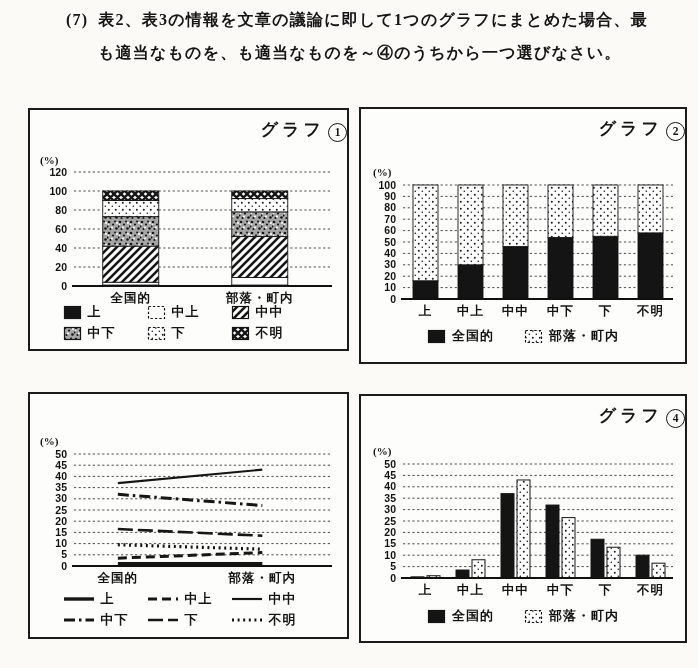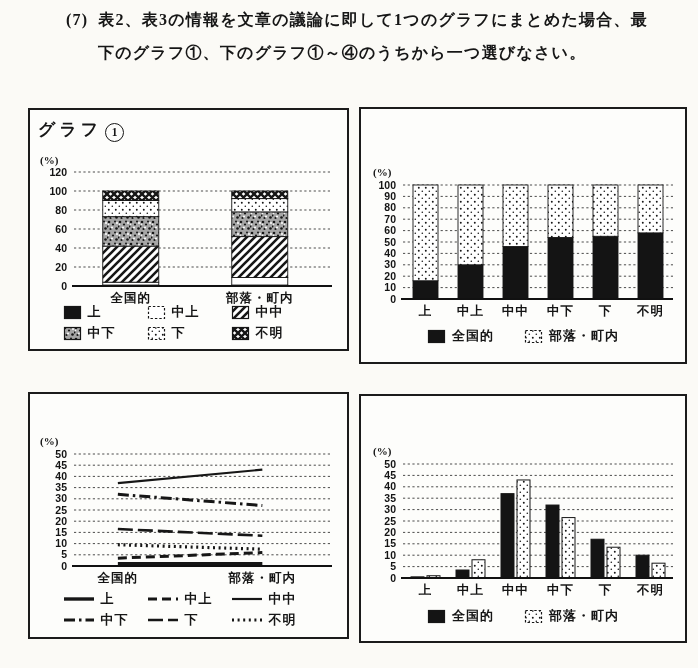--- a/index.html
+++ b/index.html
@@ -7,21 +7,21 @@
        font-family:"Liberation Serif",serif;color:#161616;}
   .question{position:absolute;left:66px;top:10px;width:610px;font-size:16px;font-weight:600;
             letter-spacing:1.2px;line-height:20px;}
   .q-line1{display:flex;gap:10px;}
   .q-line2{margin-left:32px;margin-top:13px;}
   .panel{position:absolute;background:#fdfdfb;border:2px solid #1b1b1b;}
   #panel-graph1{left:28px;top:108px;width:317px;height:239px;}
   #panel-graph2{left:359px;top:107px;width:324px;height:253px;}
   #panel-graph3{left:28px;top:392px;width:317px;height:243px;}
   #panel-graph4{left:359px;top:394px;width:324px;height:245px;}
-  .ptitle{position:absolute;top:8px;left:8px;right:0;text-align:left;
+  .ptitle{position:absolute;top:8px;left:0;right:0;text-align:right;
           font-size:17px;font-weight:700;letter-spacing:4px;}
   .cnum{display:inline-flex;width:17px;height:17px;border:1.6px solid #161616;border-radius:50%;
         align-items:center;justify-content:center;font-size:11.5px;font-weight:700;
         letter-spacing:0;margin-left:3px;vertical-align:-1px;}
   .unit{position:absolute;font-size:11px;font-weight:700;letter-spacing:0;}
   #panel-graph1 .unit{left:10px;top:44px;}
   #panel-graph2 .unit{left:12px;top:57px;}
   #panel-graph3 .unit{left:10px;top:41px;}
   #panel-graph4 .unit{left:12px;top:49px;}
   .chartsvg{position:absolute;left:0;top:0;width:100%;height:100%;}
@@ -70,21 +70,21 @@
       <path d="M0,0 L7,7 M7,0 L0,7 M-1,6 L1,8 M6,-1 L8,1 M-1,1 L1,-1 M6,8 L8,6" stroke="#161616" stroke-width="2.4"></path>
     </pattern>
   </defs>
 </svg>
 
 <div class="question">
   <div class="q-line1">
     <span>(7)</span>
     <span>表2、表3の情報を文章の議論に即して1つのグラフにまとめた場合、最</span>
   </div>
-  <div class="q-line2">下のグラフ①、下のグラフ①～④のうちから一つ選びなさい。</div>
+  <div class="q-line2">も適当なものを、も適当なものを～④のうちから一つ選びなさい。</div>
 </div>
 
 <div class="panel" id="panel-graph1">
   <svg class="chartsvg" id="chart-graph1" viewBox="0 0 317 239">
       <g>
         <text x="37" y="179.5" class="tick" text-anchor="end">0</text>
         <line x1="44" y1="157" x2="302" y2="157" class="grid"></line>
         <text x="37" y="160.5" class="tick" text-anchor="end">20</text>
         <line x1="44" y1="138" x2="302" y2="138" class="grid"></line>
         <text x="37" y="141.5" class="tick" text-anchor="end">40</text>
@@ -203,20 +203,23 @@
         <rect x="277" y="76" width="25" height="47.88000000000001" fill="url(#pat-dots)" stroke="#161616" stroke-width="0.9"></rect>
       </g>
       <line x1="40" y1="190" x2="312" y2="190" stroke="#111111" stroke-width="2"></line>
       <text x="64.5" y="206" class="xlab" text-anchor="middle">上</text>
       <text x="109.5" y="206" class="xlab" text-anchor="middle">中上</text>
       <text x="154.5" y="206" class="xlab" text-anchor="middle">中中</text>
       <text x="199.5" y="206" class="xlab" text-anchor="middle">中下</text>
       <text x="244.5" y="206" class="xlab" text-anchor="middle">下</text>
       <text x="289.5" y="206" class="xlab" text-anchor="middle">不明</text>
     </svg>
+  <div class="ptitle">
+    <span>グラフ</span><span class="cnum">2</span>
+  </div>
   <span class="unit">(%)</span>
   <div class="legend" id="legend-graph2">
       <div class="lrow">
         <div class="litem wide">
           <svg width="19" height="15">
             <rect x="1.5" y="1.5" width="16" height="12" fill="#141414" stroke="#161616" stroke-width="1.2"></rect>
           </svg>
           <span class="llab">全国的</span>
         </div>
         <div class="litem wide">
@@ -349,20 +352,23 @@
         <rect x="291" y="167.18" width="13" height="14.819999999999993" fill="url(#pat-dots)" stroke="#161616" stroke-width="1"></rect>
       </g>
       <line x1="40" y1="182" x2="312" y2="182" stroke="#111111" stroke-width="2"></line>
       <text x="64.5" y="198" class="xlab" text-anchor="middle">上</text>
       <text x="109.5" y="198" class="xlab" text-anchor="middle">中上</text>
       <text x="154.5" y="198" class="xlab" text-anchor="middle">中中</text>
       <text x="199.5" y="198" class="xlab" text-anchor="middle">中下</text>
       <text x="244.5" y="198" class="xlab" text-anchor="middle">下</text>
       <text x="289.5" y="198" class="xlab" text-anchor="middle">不明</text>
     </svg>
+  <div class="ptitle">
+    <span>グラフ</span><span class="cnum">4</span>
+  </div>
   <span class="unit">(%)</span>
   <div class="legend" id="legend-graph4">
       <div class="lrow">
         <div class="litem wide">
           <svg width="19" height="15">
             <rect x="1.5" y="1.5" width="16" height="12" fill="#141414" stroke="#161616" stroke-width="1.2"></rect>
           </svg>
           <span class="llab">全国的</span>
         </div>
         <div class="litem wide">

